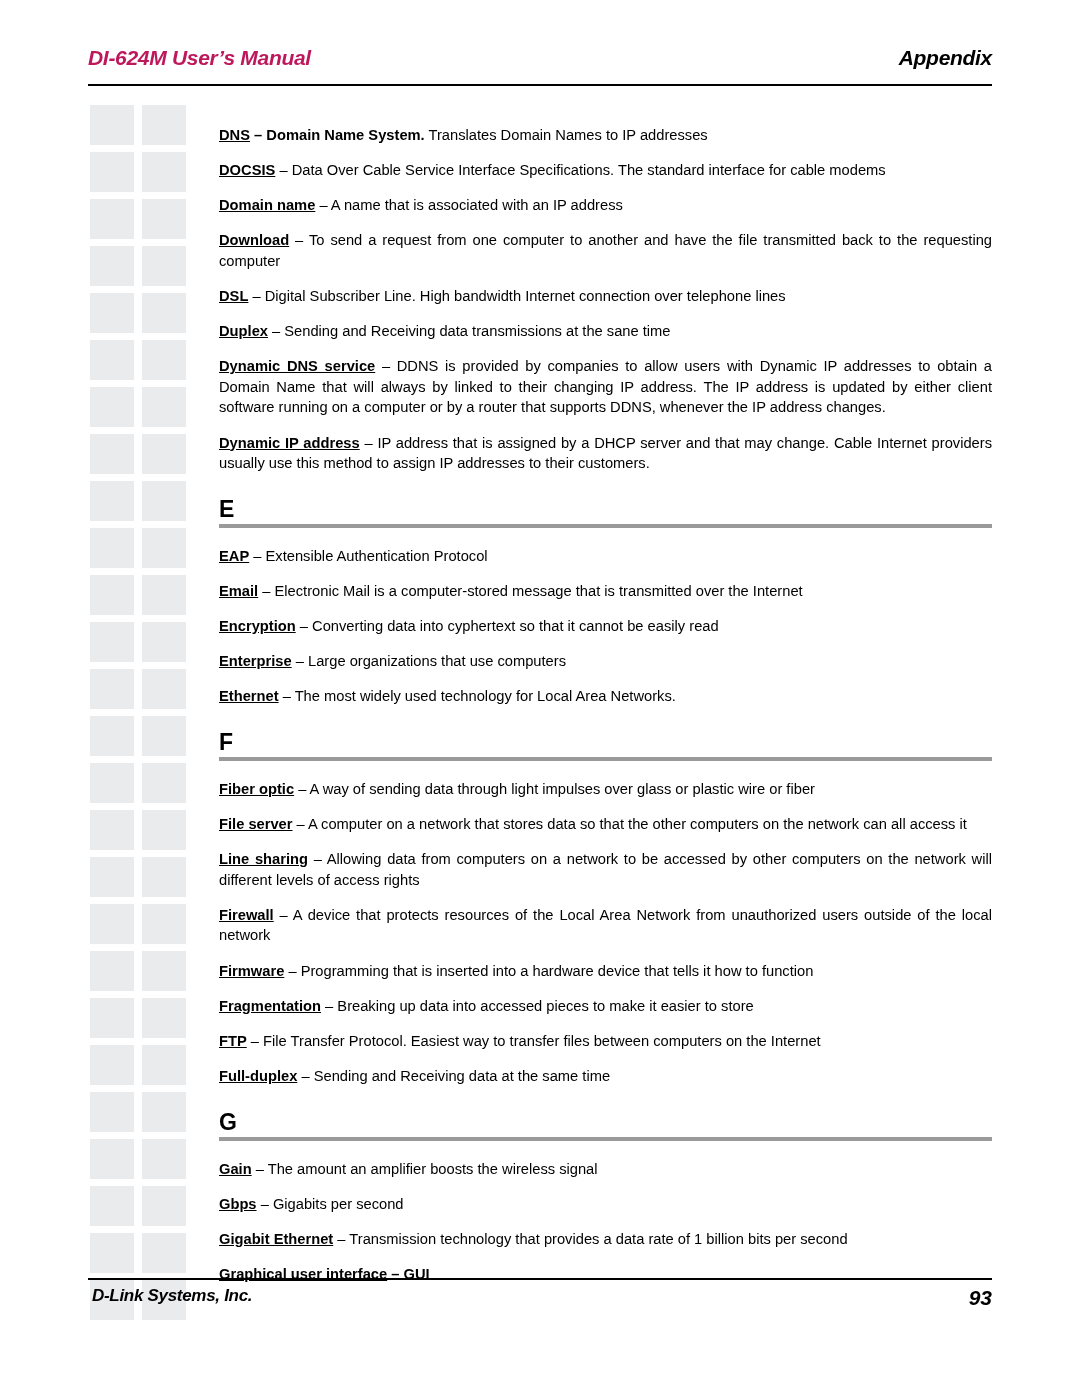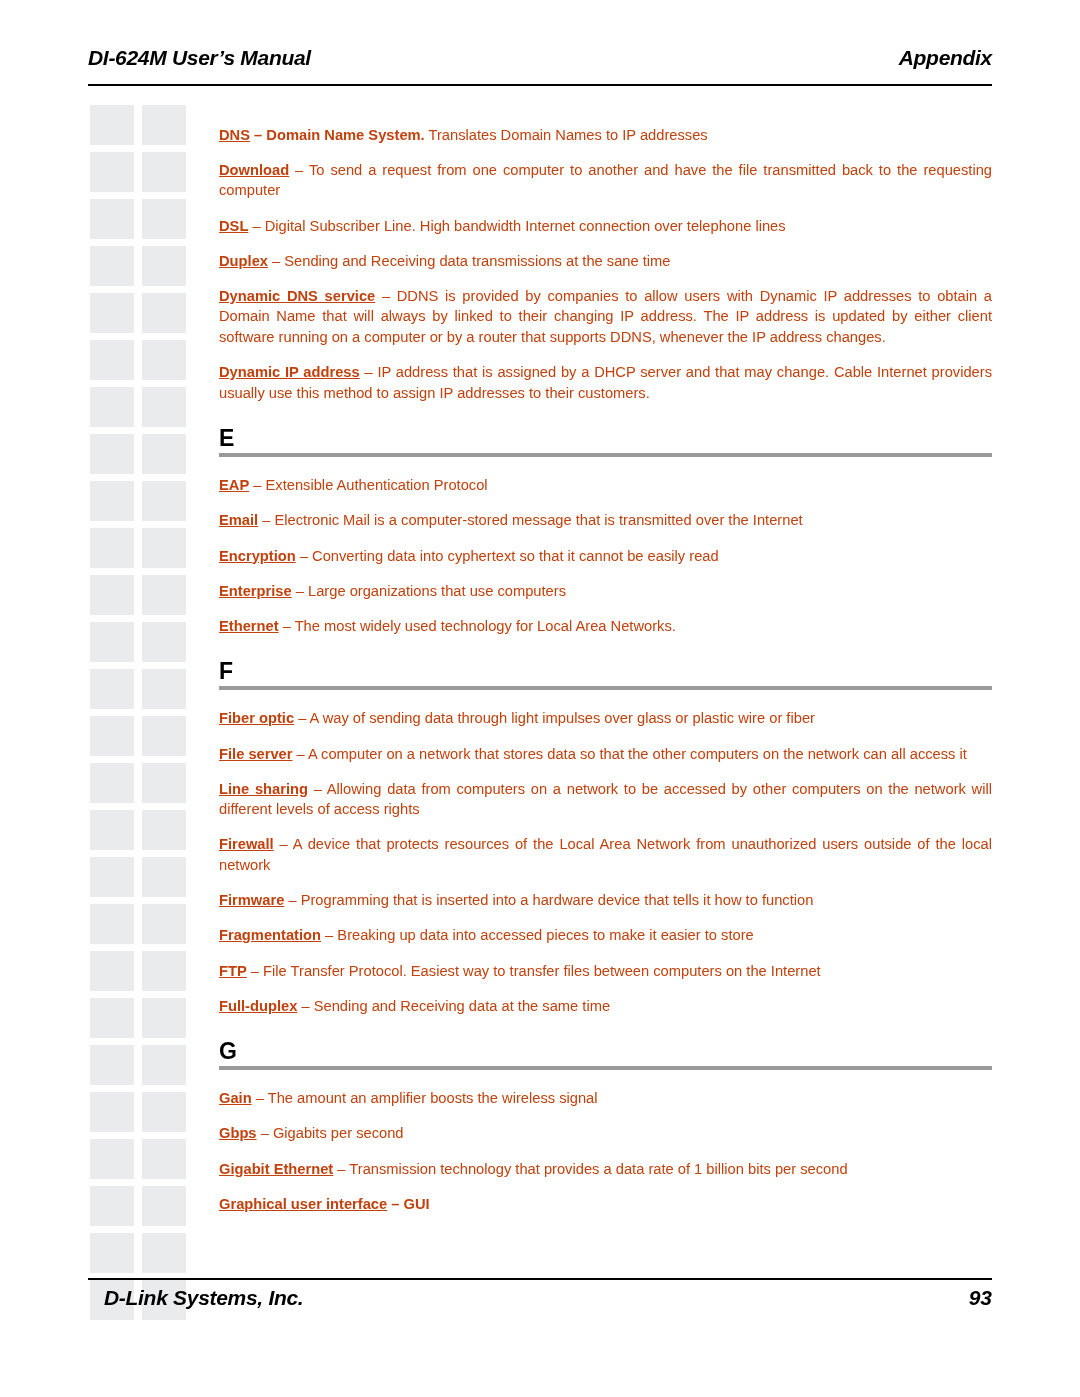--- a/index.html
+++ b/index.html
@@ -25,21 +25,21 @@
     height: 44px;
   }
   .header-title {
     position: absolute;
     left: 0;
     top: 0;
     font-size: 21px;
     font-weight: bold;
     font-style: italic;
     letter-spacing: -0.3px;
-    color: #000000;
+    color: #be185d;
   }
   .header-right {
     position: absolute;
     right: 0;
     top: 0;
     font-size: 21px;
     font-weight: bold;
     font-style: italic;
     letter-spacing: -0.3px;
     color: #000;
@@ -64,23 +64,23 @@
   .footer-rule {
     position: absolute;
     left: 0;
     top: 0;
     width: 904px;
     height: 2px;
     background: #000;
   }
   .footer-left {
     position: absolute;
-    left: 16px;
+    left: 4px;
     top: 8px;
-    font-size: 21px;
+    font-size: 17px;
     font-weight: bold;
     font-style: italic;
     letter-spacing: -0.3px;
     text-align: center;
   }
   .footer-right {
     position: absolute;
     right: 0;
     top: 8px;
     font-size: 21px;
@@ -116,21 +116,21 @@
     position: absolute;
     left: 219px;
     top: 110px;
     width: 773px;
   }
   .entry {
     font-size: 14.7px;
     line-height: 20.5px;
     text-align: justify;
     margin-bottom: 11px;
-    color: #c2410c;
+    color: #000000;
   }
   .entry .term {
     font-weight: bold;
     text-decoration: underline;
   }
 
   
   .section {
     margin-top: 22px;
     margin-bottom: 18px;
@@ -212,20 +212,22 @@
       <div class="deco-sq" style="background: rgb(233, 235, 236);"></div>
       <div class="deco-sq" style="background: rgb(233, 235, 236);"></div>
       <div class="deco-sq" style="background: rgb(233, 235, 236);"></div>
       <div class="deco-sq" style="background: rgb(233, 235, 236);"></div>
       <div class="deco-sq" style="background: rgb(233, 235, 236);"></div>
     </div>
 </div>
 
 <div class="content">
     <p class="entry"><span class="term">DNS</span><span><span style="font-weight: bold;"> – Domain Name System.</span>  Translates Domain Names to IP addresses</span></p>
+    <p class="entry"><span class="term">DOCSIS</span><span> – Data Over Cable Service Interface Specifications.  The standard interface for cable modems</span></p>
+    <p class="entry"><span class="term">Domain name</span><span> – A name that is associated with an IP address</span></p>
     <p class="entry"><span class="term">Download</span><span> – To send a request from one computer to another and have the file transmitted back to the requesting computer</span></p>
     <p class="entry"><span class="term">DSL</span><span> – Digital Subscriber Line.  High bandwidth Internet connection over telephone lines</span></p>
     <p class="entry"><span class="term">Duplex</span><span> – Sending and Receiving data transmissions at the sane time</span></p>
     <p class="entry"><span class="term">Dynamic DNS service</span><span> – DDNS is provided by companies to allow users with Dynamic IP addresses to obtain a Domain Name that will always by linked to their changing IP address.  The IP address is updated by either client software running on a computer or by a router that supports DDNS, whenever the IP address changes.</span></p>
     <p class="entry"><span class="term">Dynamic IP address</span><span> – IP address that is assigned by a DHCP server and that may change.  Cable Internet providers usually use this method to assign IP addresses to their customers.</span></p>
     <div class="section">
       <div class="section-letter">E</div>
       <div class="section-rule"></div>
     </div>
     <p class="entry"><span class="term">EAP</span><span> – Extensible Authentication Protocol</span></p>

